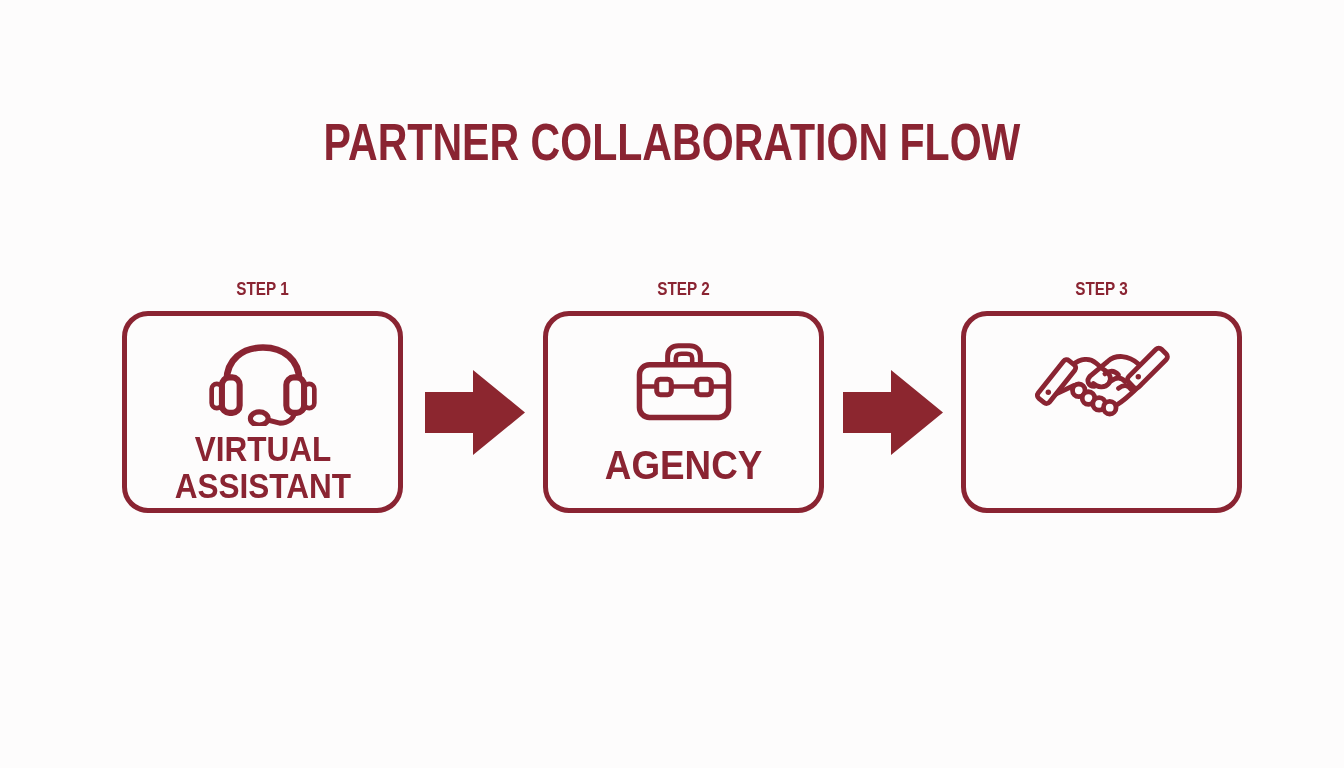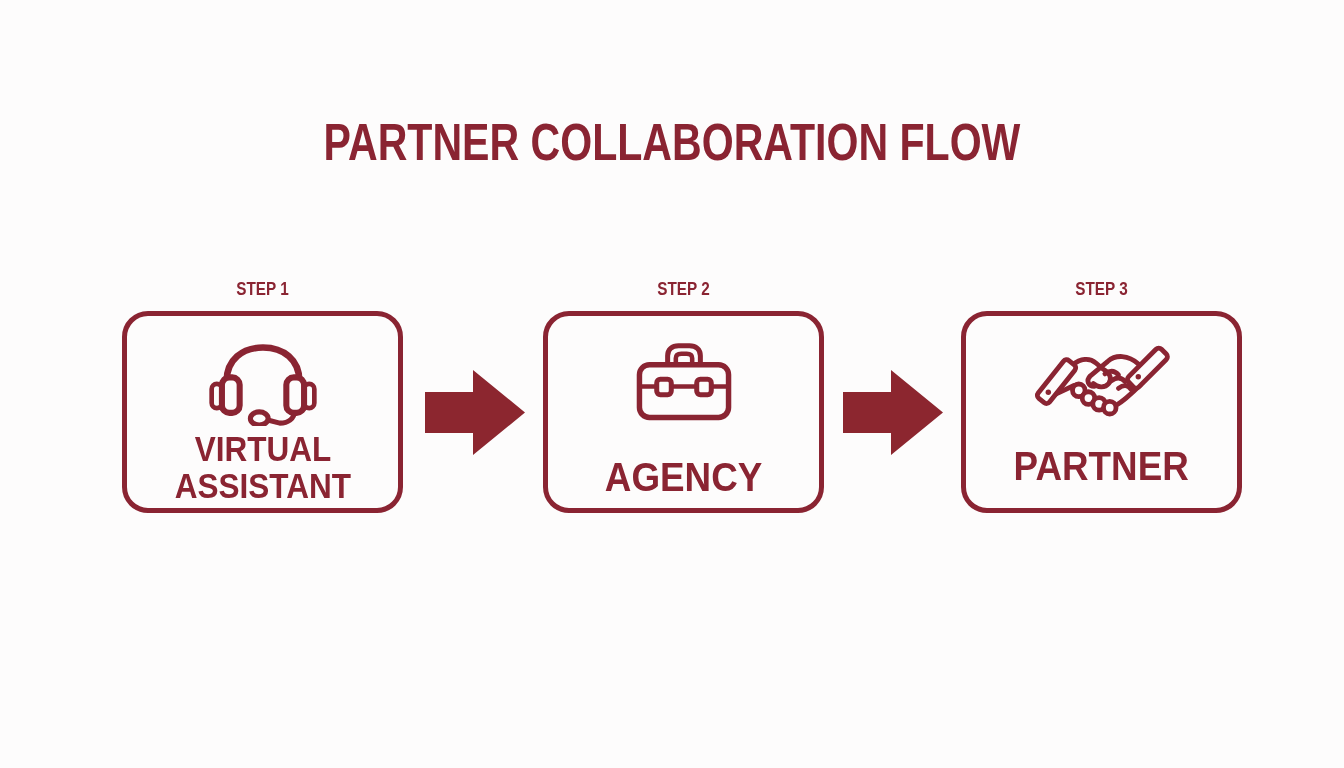--- a/index.html
+++ b/index.html
@@ -40,21 +40,21 @@
   .box-words{margin-top:2px;text-align:center;}
   .word-sm{
     display:block;font-size:35px;font-weight:700;line-height:37px;
     transform:scaleX(0.90);transform-origin:50% 50%;white-space:nowrap;
   }
   .word-lg{
     display:block;font-size:40px;font-weight:700;line-height:42px;
     transform:scaleX(0.92);transform-origin:50% 50%;white-space:nowrap;
   }
   #box1 .box-words{margin-top:4px;}
-  #box2 .box-words{margin-top:32px;text-align:right;}
+  #box2 .box-words{margin-top:20px;text-align:right;}
   #box3 .box-words{margin-top:16px;}
 
   .flow-arrow{position:absolute;top:370px;width:100px;height:85px;}
   #arrow1{left:425px;} #arrow2{left:843px;}
 
   .icon-svg{color:var(--accent);}
 </style>
 </head>
 <body>
 
@@ -128,18 +128,15 @@
         <circle cx="67" cy="66" r="6.5"></circle>
         <circle cx="78" cy="70" r="6.5"></circle>
         <rect x="-7.5" y="-25" width="15" height="50" rx="4" transform="translate(23,43) rotate(38.5)"></rect>
         <rect x="-7.5" y="-24" width="15" height="48" rx="4" transform="translate(117,29) rotate(45)"></rect>
       </g>
       <g fill="currentColor" stroke="none">
         <circle cx="14.5" cy="54" r="2.8"></circle>
         <circle cx="107.5" cy="38" r="2.8"></circle>
       </g>
     </svg>
-    <div class="box-words">
-      <span class="word-lg">PARTNER</span>
-    </div>
   </div>
 
 </div>
 
 </body></html>

